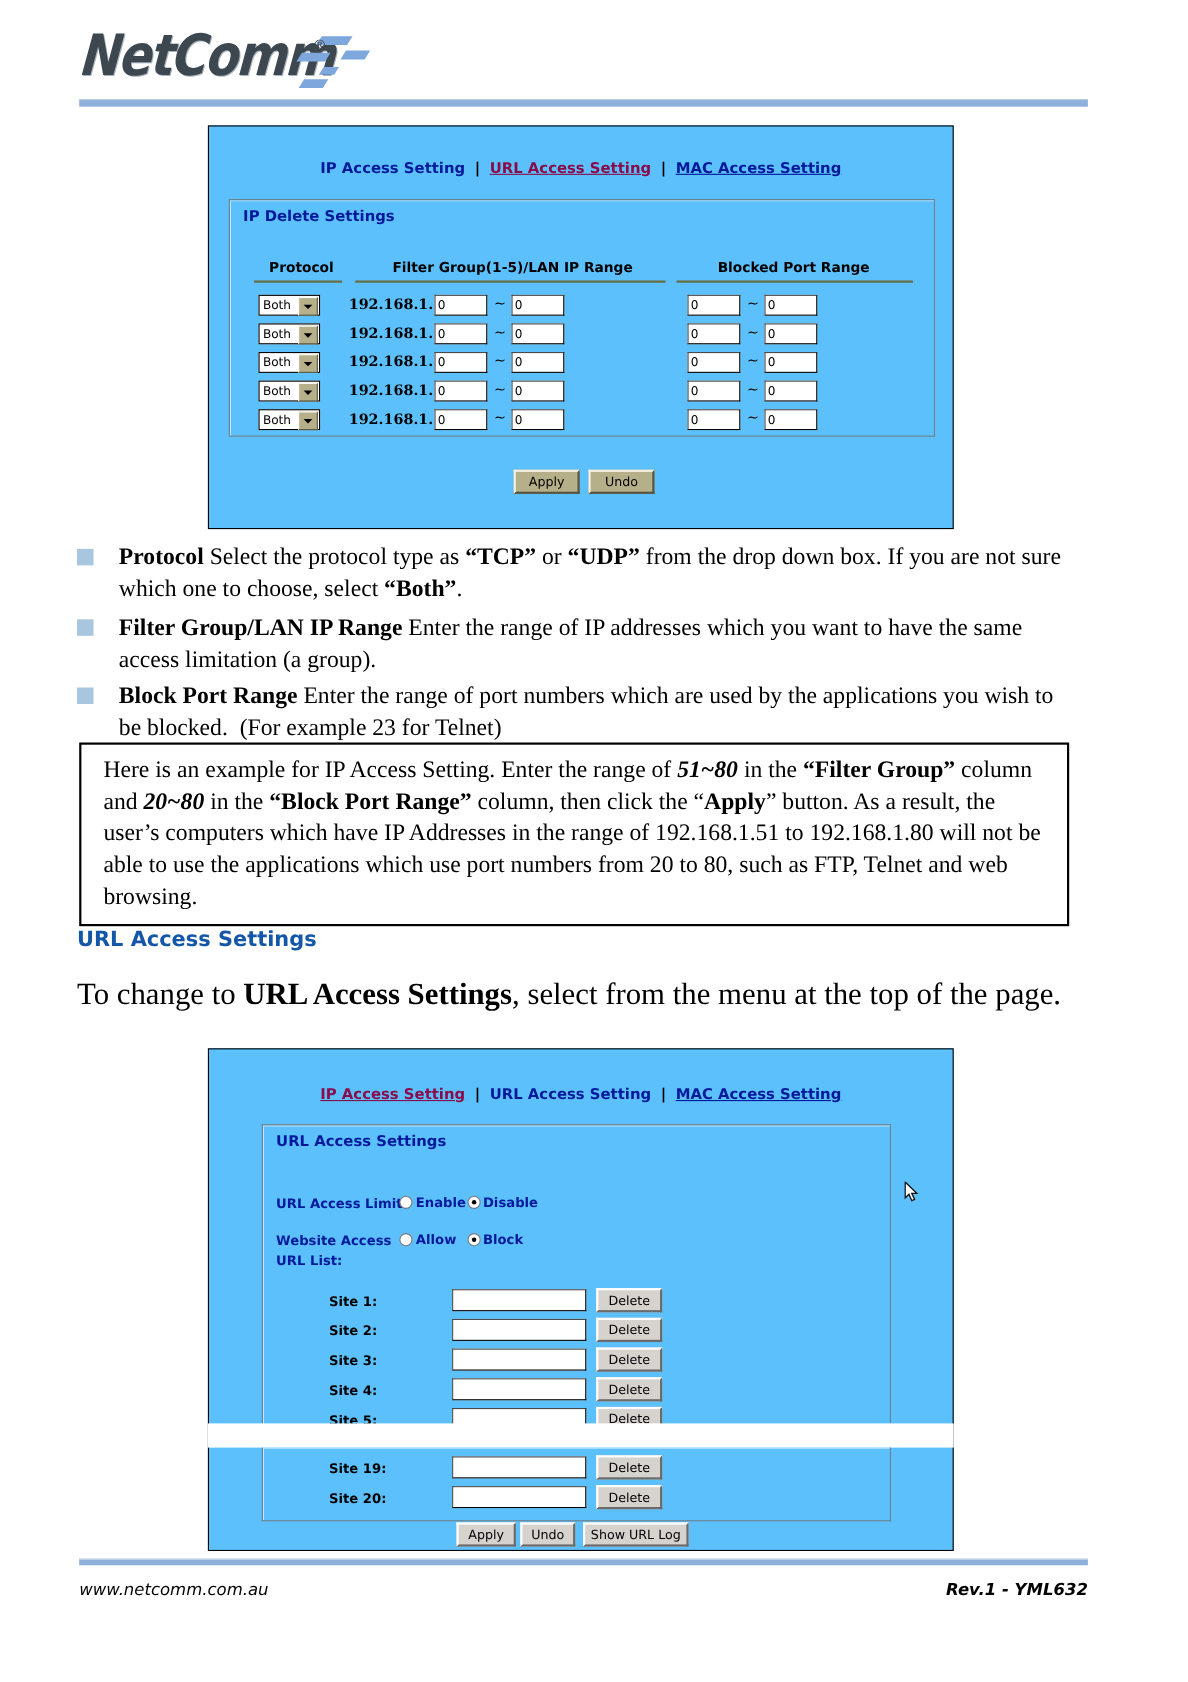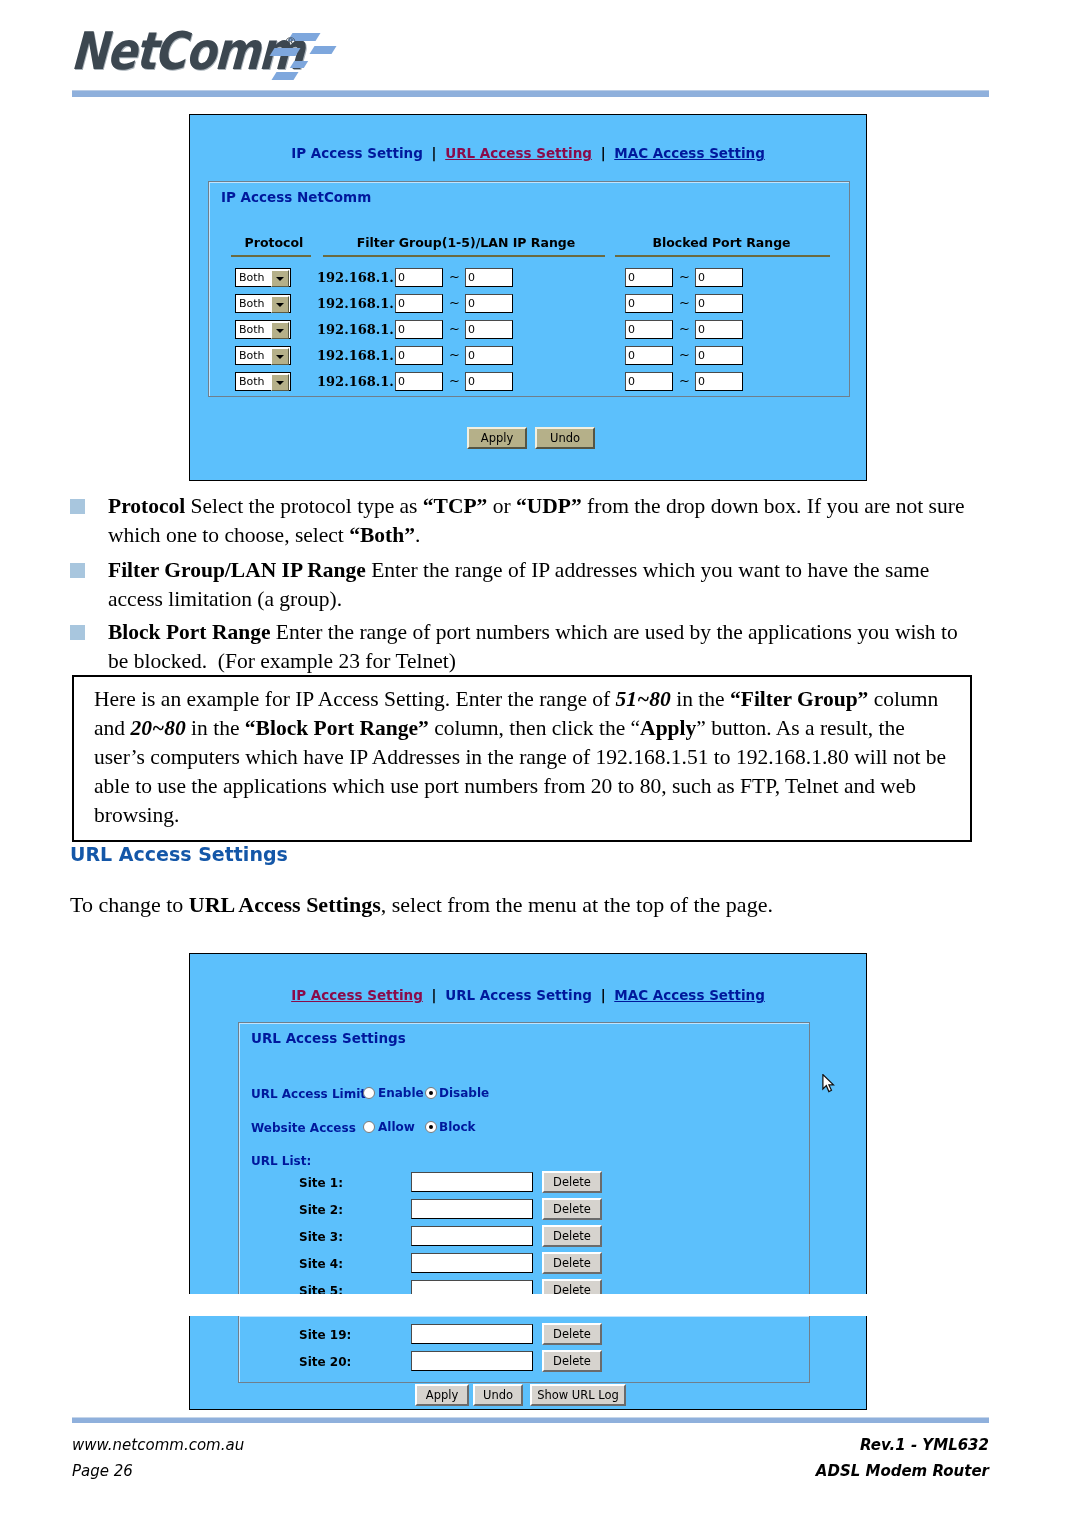--- a/index.html
+++ b/index.html
@@ -280,21 +280,21 @@
     font-family: "DejaVu Sans", sans-serif;
     font-weight: bold;
     font-size: 19px;
     color: #1457a8;
   }
   .section-para {
     position: absolute;
     left: 70px; top: 890px;
     width: 900px;
     font-family: "Liberation Serif", serif;
-    font-size: 22px;
+    font-size: 28px;
     line-height: 29px;
   }
 
   
   .footer-rule {
     position: absolute;
     left: 72px; top: 1417px;
     width: 917px; height: 5px;
     background: #8fb0dc;
     border-top: 1px solid #c6d6ea;
@@ -334,21 +334,21 @@
   <div class="tabbar" style="position:absolute; left:0; top:30px; width:676px;">
     <a href="#" class="current">IP Access Setting</a>
     <span class="sep">|</span>
     <a href="#" class="visited">URL Access Setting</a>
     <span class="sep">|</span>
     <a href="#" class="link">MAC Access Setting</a>
   </div>
 
   <div class="inner-box" style="position:absolute; left:18px; top:66px; width:640px; height:214px;">
 
-    <div class="panel-title" style="position:absolute; left:12px; top:7px;">IP Access NetComm</div>
+    <div class="panel-title" style="position:absolute; left:12px; top:7px;">IP Delete Settings</div>
 
     <div class="col-head" style="left:10px; top:53px; width:110px;">Protocol</div>
     <div class="col-head" style="left:122px; top:53px; width:270px;">Filter Group(1-5)/LAN IP Range</div>
     <div class="col-head" style="left:400px; top:53px; width:225px;">Blocked Port Range</div>
 
     <div class="col-rule" style="left:22px; top:73px; width:80px;"></div>
     <div class="col-rule" style="left:114px; top:73px; width:282px;"></div>
     <div class="col-rule" style="left:406px; top:73px; width:215px;"></div>
 
     <div class="win-select" style="left:26px; top:86px; width:56px;">
@@ -466,21 +466,21 @@
     <div class="radio-label" style="left:139px; top:63px;">Enable</div>
     <span class="radio on" style="left:186px; top:64px;"></span>
     <div class="radio-label" style="left:200px; top:63px;">Disable</div>
 
     <div class="radio-label" style="left:12px; top:98px;">Website Access</div>
     <span class="radio" style="left:124px; top:98px;"></span>
     <div class="radio-label" style="left:139px; top:97px;">Allow</div>
     <span class="radio on" style="left:186px; top:98px;"></span>
     <div class="radio-label" style="left:200px; top:97px;">Block</div>
 
-    <div class="radio-label" style="left:12px; top:131px;">URL List:</div>
+    <div class="radio-label" style="left:12px; top:116px;">URL List:</div>
 
     <div class="site-label" style="left:60px; top:153px;">Site 1:</div>
     <div class="win-input" style="left:172px; top:149px; width:122px; height:20px;"><span></span></div>
     <div class="win-btn gray" style="left:303px; top:148px; width:60px;">Delete</div>
 
     <div class="site-label" style="left:60px; top:180px;">Site 2:</div>
     <div class="win-input" style="left:172px; top:176px; width:122px; height:20px;"><span></span></div>
     <div class="win-btn gray" style="left:303px; top:175px; width:60px;">Delete</div>
 
     <div class="site-label" style="left:60px; top:207px;">Site 3:</div>
@@ -518,17 +518,13 @@
 <svg width="14" height="20" viewBox="0 0 12 18" style="position:absolute; left:822px; top:1074px;">
   <polygon points="0.5,0.5 0.5,13.5 3.6,10.5 5.9,15.8 8.2,14.7 5.9,9.8 10,9.8" fill="#ffffff" stroke="#111111" stroke-width="1.1" stroke-linejoin="miter"></polygon>
 </svg>
 
 <div class="footer-rule"></div>
 <div class="footer">
   <div class="row">
     <span>www.netcomm.com.au</span>
     <span class="right">Rev.1 - YML632</span>
   </div>
-  <div class="row">
-    <span>Page 26</span>
-    <span class="right">ADSL Modem Router</span>
-  </div>
 </div>
 
 </body></html>

